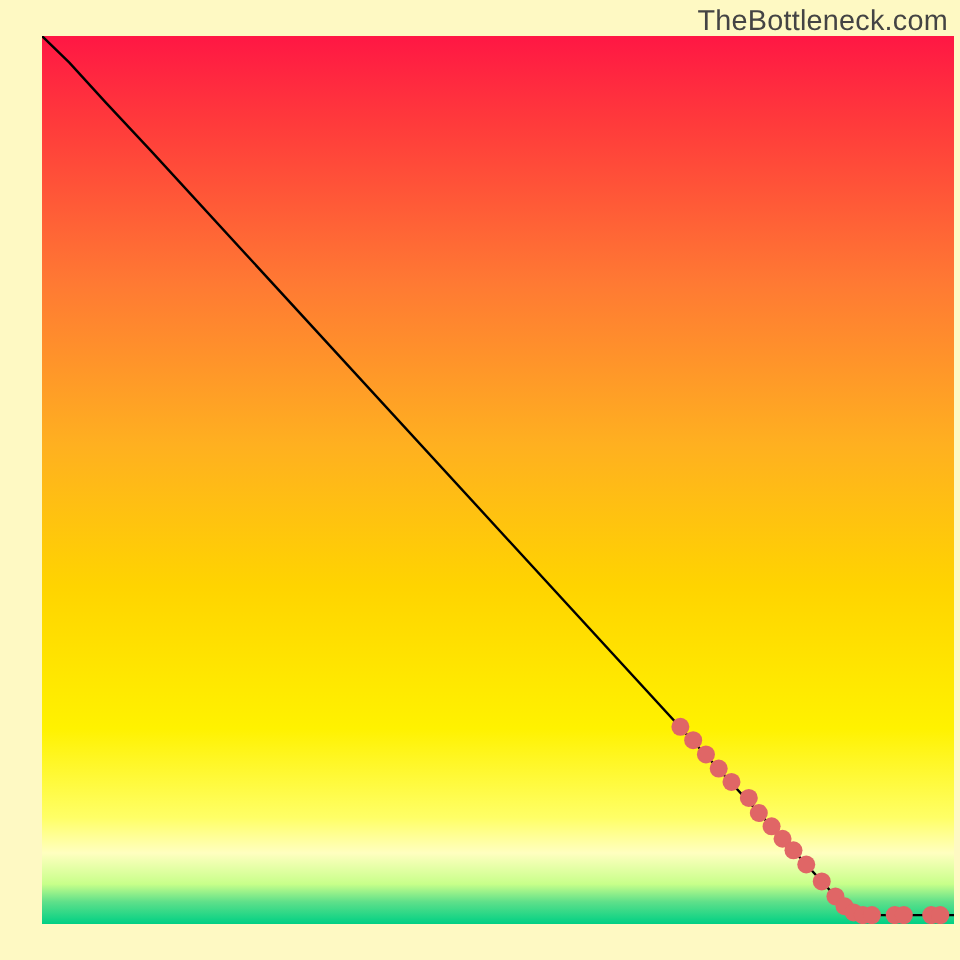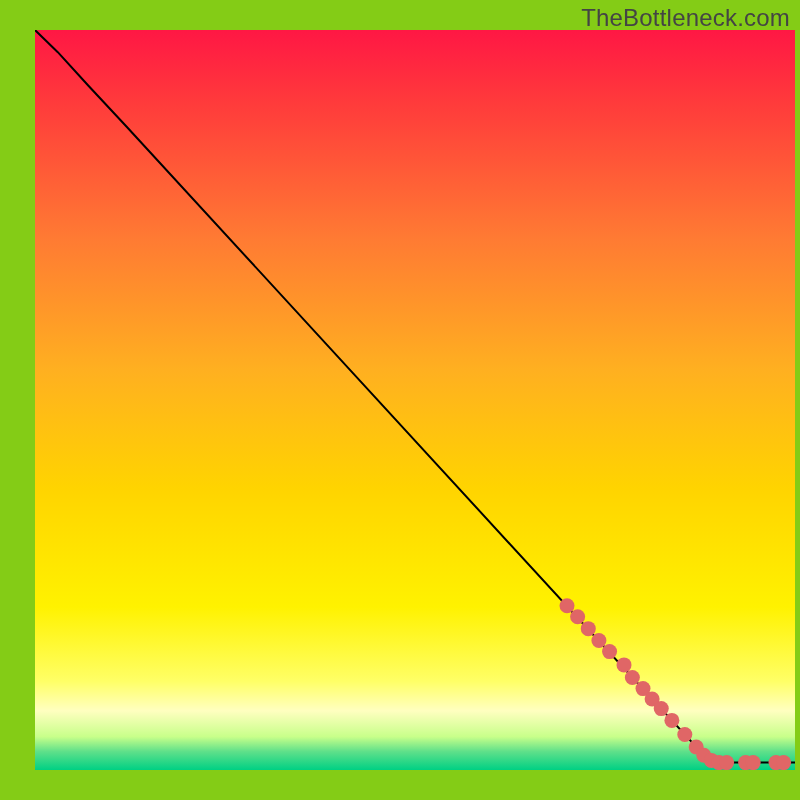--- a/index.html
+++ b/index.html
@@ -8,21 +8,21 @@
     width: 800px;
     height: 800px;
     overflow: hidden;
     background: #000;
     font-family: Arial, Helvetica, sans-serif;
   }
   .frame {
     position: relative;
     width: 800px;
     height: 800px;
-    background: #84cc16;
+    background: #fef9c3;
   }
   .watermark {
     position: absolute;
     top: 4px;
     right: 10px;
     color: #444;
     font-size: 24px;
     font-weight: 500;
     letter-spacing: 0.2px;
     z-index: 5;

